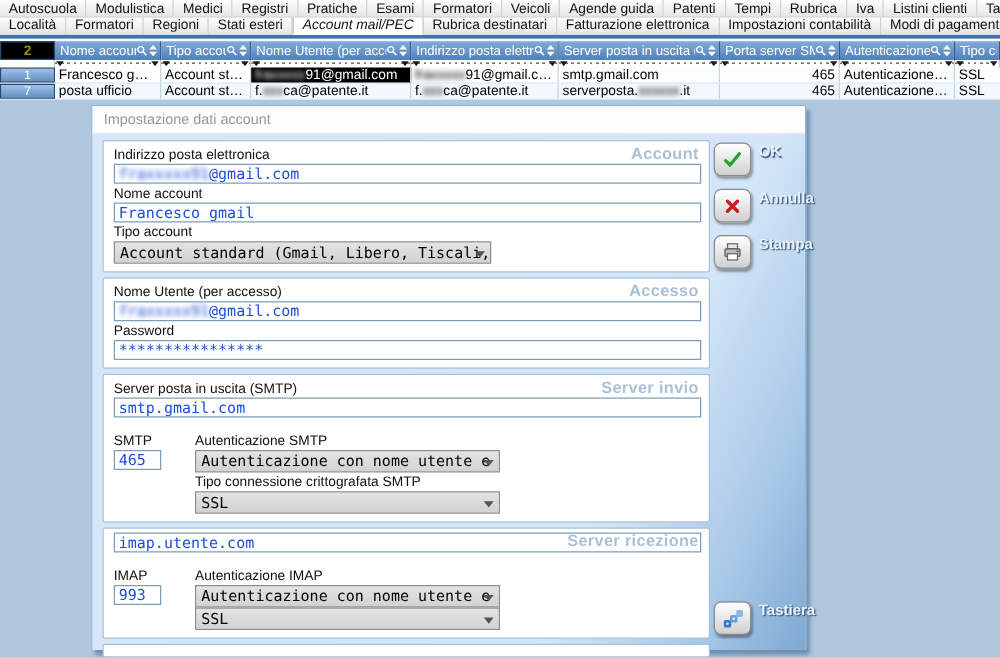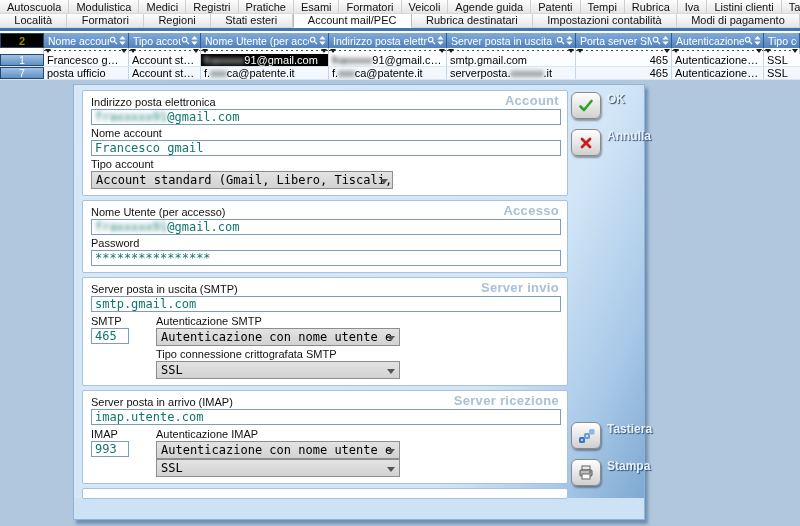--- a/index.html
+++ b/index.html
@@ -5,21 +5,21 @@
   * { margin:0; padding:0; box-sizing:border-box; }
   html,body { width:800px; height:526px; overflow:hidden; }
   body { font-family:"Liberation Sans","DejaVu Sans",sans-serif; font-size:11px; background:#b0c7dd; position:relative; }
 
   
   .tabbar { display:flex; width:800px; overflow:hidden; background:#e9e9e9; }
   .tab { flex:1 1 auto; white-space:nowrap; text-align:center; padding:1px 7px 2px;
          background:linear-gradient(#fdfdfd,#e6e6e6); border-right:1px solid #cfcfcf;
          border-bottom:1px solid #d8d8d8; color:#111; height:14px; line-height:12px; cursor:default; }
   .tabbar.row2 .tab { padding-top:0; height:14px; }
-  .tab.active { background:#ffffff; border-bottom:1px solid #ffffff; border-left:1px solid #bbb; border-right:1px solid #bbb; }
+  .tab.active { background:#ffffff; border-bottom:1px solid #ffffff; border-left:1px solid #bbb; border-right:1px solid #bbb;font-style:italic; }
   .blue-sep { height:3px; background:#3f74b4; width:800px; }
   .white-gap { height:2px; background:#fff; width:800px; }
 
   
   .grid { width:800px; background:#fff; }
   .grid-head { display:flex; height:15px; }
   .sel-cell { width:44px; background:#000; color:#9c8800; font-weight:bold; text-align:center;
               line-height:14px; border:1px solid #27476e; font-size:11px; }
   .gh { display:flex; align-items:center; padding:0 2px 0 4px; color:#fff; font-size:10.5px;
         background:linear-gradient(#83abdb,#4f81ba); border-right:1px solid #2f5d93; height:15px; overflow:hidden; white-space:nowrap; }
@@ -49,32 +49,32 @@
   .dlg-title { height:22px; background:#fdfdfd; color:#979797; font-size:11.5px;
                line-height:22px; padding-left:9px; border-bottom:1px solid #eee; }
   .dlg-body { position:relative; height:413px;
               background:linear-gradient(115deg,#d6e8f8 0%,#d3e6f7 72%,#a9c9e8 88%,#7fa9d2 100%); }
   .dlg-content { position:absolute; left:8px; top:5px; width:486px; }
   .sect { background:#fff; border:1px solid #a6c2dc; border-radius:2px; padding:3px 8px 6px; margin-bottom:4px; position:relative; }
   .sect-title { position:absolute; right:8px; top:2px; font-weight:bold; font-size:13px;
                 color:#a9c0d6; text-shadow:1px 1px 0 #fff; letter-spacing:.3px; }
   .flabel { font-size:11px; color:#101010; margin:2px 0 1px; }
   .tbox { border:1px solid #7f9db9; background:#fff; height:16px; line-height:14px; padding:0 3px;
-          font-family:"DejaVu Sans Mono","Liberation Mono",monospace; font-size:12px; color:#0f766e;
+          font-family:"DejaVu Sans Mono","Liberation Mono",monospace; font-size:12px; color:#1d4ed8;
           overflow:hidden; white-space:nowrap; }
   .tbox.full { width:470px; }
   .tbox.tiny { width:38px; }
   .ddl { border:1px solid #8d8d8d; background:linear-gradient(#e3e3e3,#d2d2d2); height:18px; line-height:16px;
          padding:0 16px 0 4px; font-family:"DejaVu Sans Mono","Liberation Mono",monospace; font-size:12px;
          color:#000; position:relative; overflow:hidden; white-space:nowrap; cursor:default; }
   .ddl .chev { position:absolute; right:4px; top:7px; width:0; height:0;
                border-left:4px solid transparent; border-right:4px solid transparent; border-top:5px solid #555; }
   .ddl.w300 { width:302px; }
   .ddl.w242 { width:244px; }
-  .two-col { display:flex; margin-top:1px; }
+  .two-col { display:flex; margin-top:11px; }
   .col-port { width:58px; margin-right:7px; }
   .col-auth { flex:1; }
 
   
   .btn-col { position:absolute; right:3px; top:0; width:74px; height:413px;
              display:flex; flex-direction:column; gap:10px; padding:7px 0 12px 4px; }
   .act-btn { display:flex; align-items:flex-start; gap:6px; cursor:pointer; }
   .act-ico { width:30px; height:27px; border-radius:6px; background:linear-gradient(#ffffff,#d0d0d0);
              border:1px solid #8a8a8a; box-shadow:1px 2px 2px rgba(0,0,0,.35);
              display:flex; align-items:center; justify-content:center; flex:0 0 auto; }
@@ -102,20 +102,21 @@
   <div class="tab">Tariffario base</div>
 
 </div>
 <div class="tabbar row2">
   <div class="tab">Località</div>
   <div class="tab">Formatori</div>
   <div class="tab">Regioni</div>
   <div class="tab">Stati esteri</div>
   <div class="tab active">Account mail/PEC</div>
   <div class="tab">Rubrica destinatari</div>
+  <div class="tab">Fatturazione elettronica</div>
   <div class="tab">Impostazioni contabilità</div>
   <div class="tab">Modi di pagamento</div>
 </div>
 <div class="blue-sep"></div>
 <div class="white-gap"></div>
 
 <div class="grid">
   <div class="grid-head">
     <div class="sel-cell">2</div>
     <div class="gh" style="width:85px">
@@ -244,20 +245,21 @@
     <div class="cell" style="width:128px"><span>f.</span><span class="censor">xxx</span><span>ca@patente.it</span></div>
     <div class="cell" style="width:118px"><span>f.</span><span class="censor">xxx</span><span>ca@patente.it</span></div>
     <div class="cell" style="width:129px"><span>serverposta.</span><span class="censor">xxxxxx</span><span>.it</span></div>
     <div class="cell num" style="width:96px">465</div>
     <div class="cell" style="width:92px">Autenticazione con nome utente e password</div>
     <div class="cell" style="flex:1;border-right:none">SSL</div>
   </div>
 </div>
 
 <div class="dialog">
+  <div class="dlg-title">Impostazione dati account</div>
   <div class="dlg-body">
 
     <div class="dlg-content">
 
       <div class="sect">
         <div class="sect-title">Account</div>
         <div class="flabel">Indirizzo posta elettronica</div>
         <div class="tbox full"><span class="censor">fraxxxxx91</span><span>@gmail.com</span></div>
         <div class="flabel">Nome account</div>
         <div class="tbox full">Francesco gmail</div>
@@ -286,21 +288,20 @@
             <div class="flabel">Autenticazione SMTP</div>
             <div class="ddl w242"><span>Autenticazione con nome utente e password</span><span class="chev"></span></div>
             <div class="flabel">Tipo connessione crittografata SMTP</div>
             <div class="ddl w242"><span>SSL</span><span class="chev"></span></div>
           </div>
         </div>
       </div>
 
       <div class="sect">
         <div class="sect-title">Server ricezione</div>
-        <div class="flabel">Server posta in arrivo (IMAP)</div>
         <div class="tbox full">imap.utente.com</div>
         <div class="two-col">
           <div class="col-port">
             <div class="flabel">IMAP</div>
             <div class="tbox tiny">993</div>
           </div>
           <div class="col-auth">
             <div class="flabel">Autenticazione IMAP</div>
             <div class="ddl w242"><span>Autenticazione con nome utente e password</span><span class="chev"></span></div>
             <div class="ddl w242"><span>SSL</span><span class="chev"></span></div>
@@ -325,39 +326,39 @@
         <span class="act-label">OK</span>
       </div>
       <div class="act-btn">
         <span class="act-ico">
             <svg width="14" height="14" viewBox="0 0 14 14">
               <path d="M3 3 L11 11 M11 3 L3 11" fill="none" stroke="#c81e1e" stroke-width="2.8" stroke-linecap="round"></path>
             </svg>
           </span>
         <span class="act-label">Annulla</span>
       </div>
+      <div class="act-btn">
+        <span class="act-ico">
+            <svg width="16" height="15" viewBox="0 0 16 15">
+              <rect x="4" y="1" width="8" height="4" fill="#e8e8e8" stroke="#666" stroke-width="1"></rect>
+              <rect x="2" y="5" width="12" height="6" rx="1" fill="#bdbdbd" stroke="#555" stroke-width="1"></rect>
+              <rect x="4" y="9" width="8" height="5" fill="#fff" stroke="#666" stroke-width="1"></rect>
+              <circle cx="12" cy="7" r="0.9" fill="#3c7a3c"></circle>
+            </svg>
+          </span>
+        <span class="act-label">Stampa</span>
+      </div>
       <div class="act-btn bottom">
         <span class="act-ico">
             <svg width="17" height="16" viewBox="0 0 17 16">
               <rect x="1" y="9" width="6" height="6" rx="1.5" fill="#3c78bd"></rect>
               <rect x="6" y="5" width="6" height="6" rx="1.5" fill="#6aa0d8"></rect>
               <rect x="11" y="1" width="5.5" height="5.5" rx="1.5" fill="#8cb8e4"></rect>
               <circle cx="4" cy="12" r="1" fill="#dcebfa"></circle>
               <circle cx="9" cy="8" r="1" fill="#eef6fd"></circle>
             </svg>
           </span>
         <span class="act-label">Tastiera</span>
       </div>
-      <div class="act-btn">
-        <span class="act-ico">
-            <svg width="16" height="15" viewBox="0 0 16 15">
-              <rect x="4" y="1" width="8" height="4" fill="#e8e8e8" stroke="#666" stroke-width="1"></rect>
-              <rect x="2" y="5" width="12" height="6" rx="1" fill="#bdbdbd" stroke="#555" stroke-width="1"></rect>
-              <rect x="4" y="9" width="8" height="5" fill="#fff" stroke="#666" stroke-width="1"></rect>
-              <circle cx="12" cy="7" r="0.9" fill="#3c7a3c"></circle>
-            </svg>
-          </span>
-        <span class="act-label">Stampa</span>
-      </div>
     </div>
 
   </div>
 </div>
 
 </body></html>

